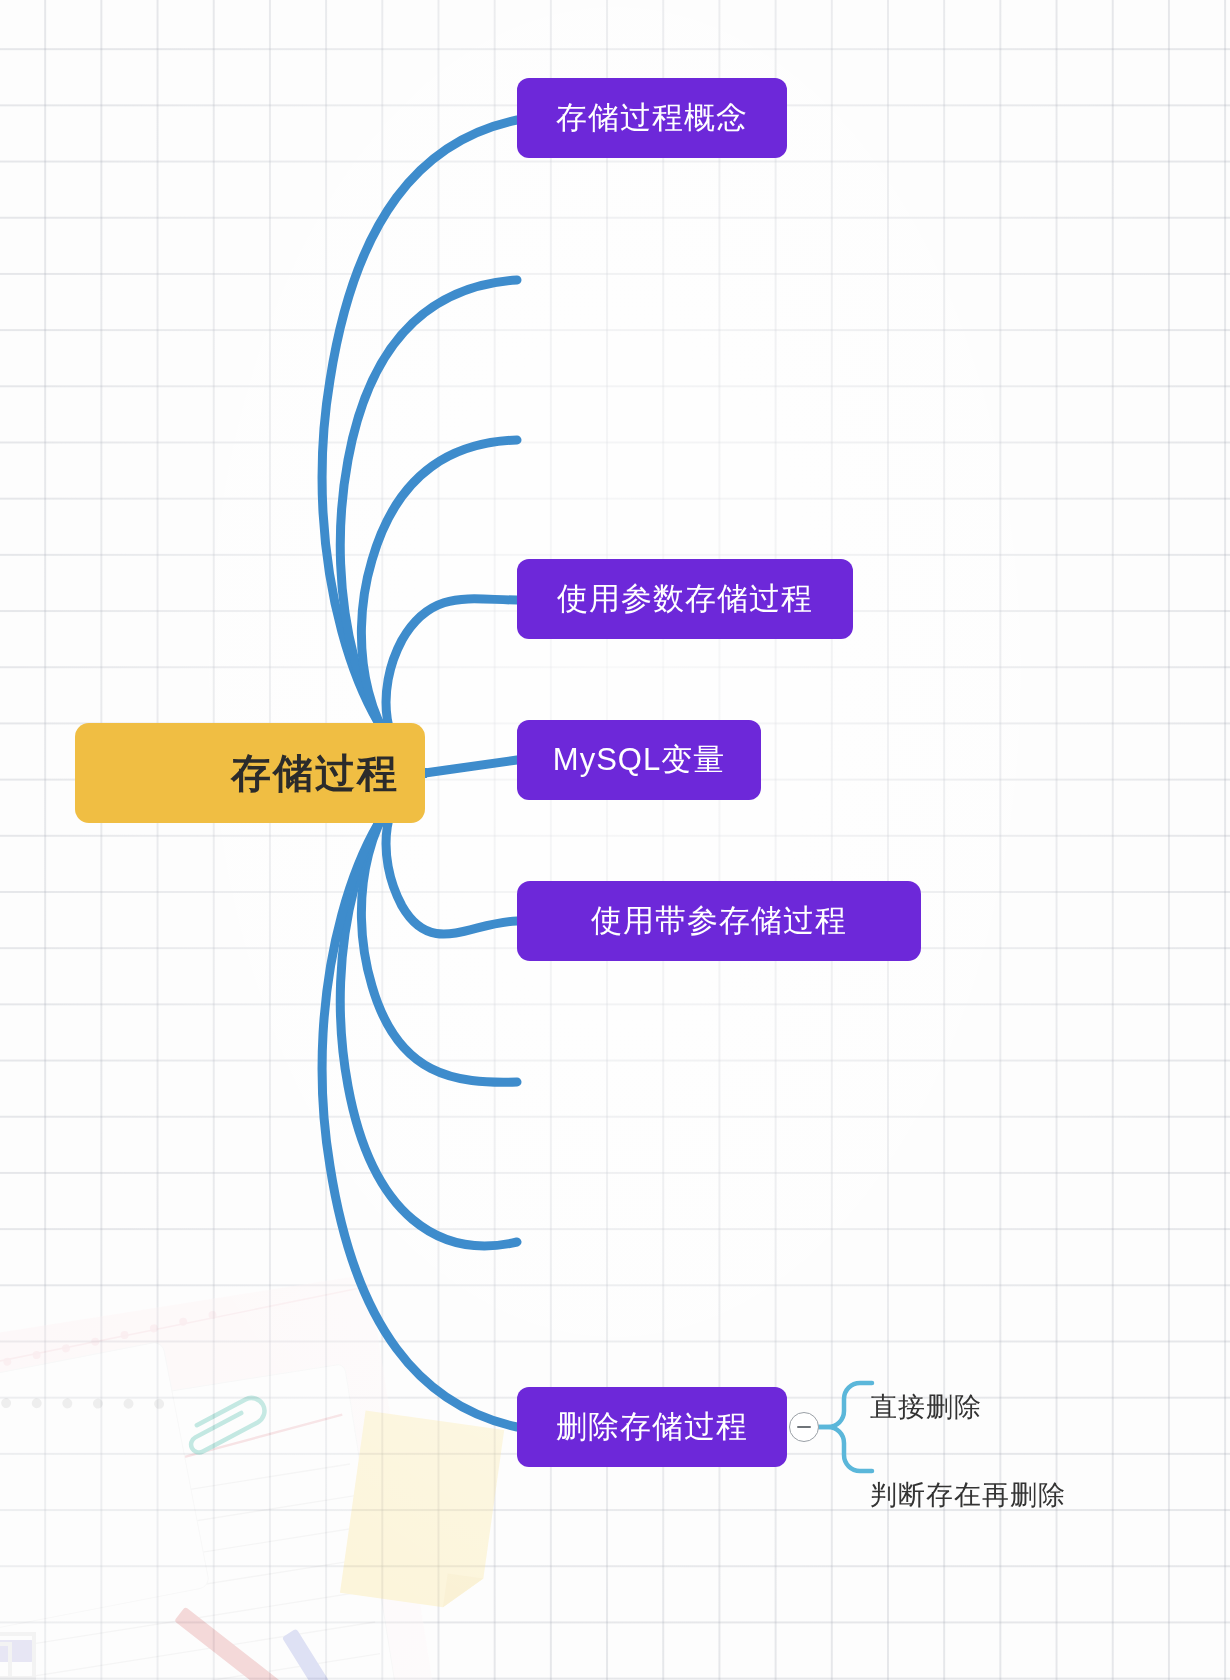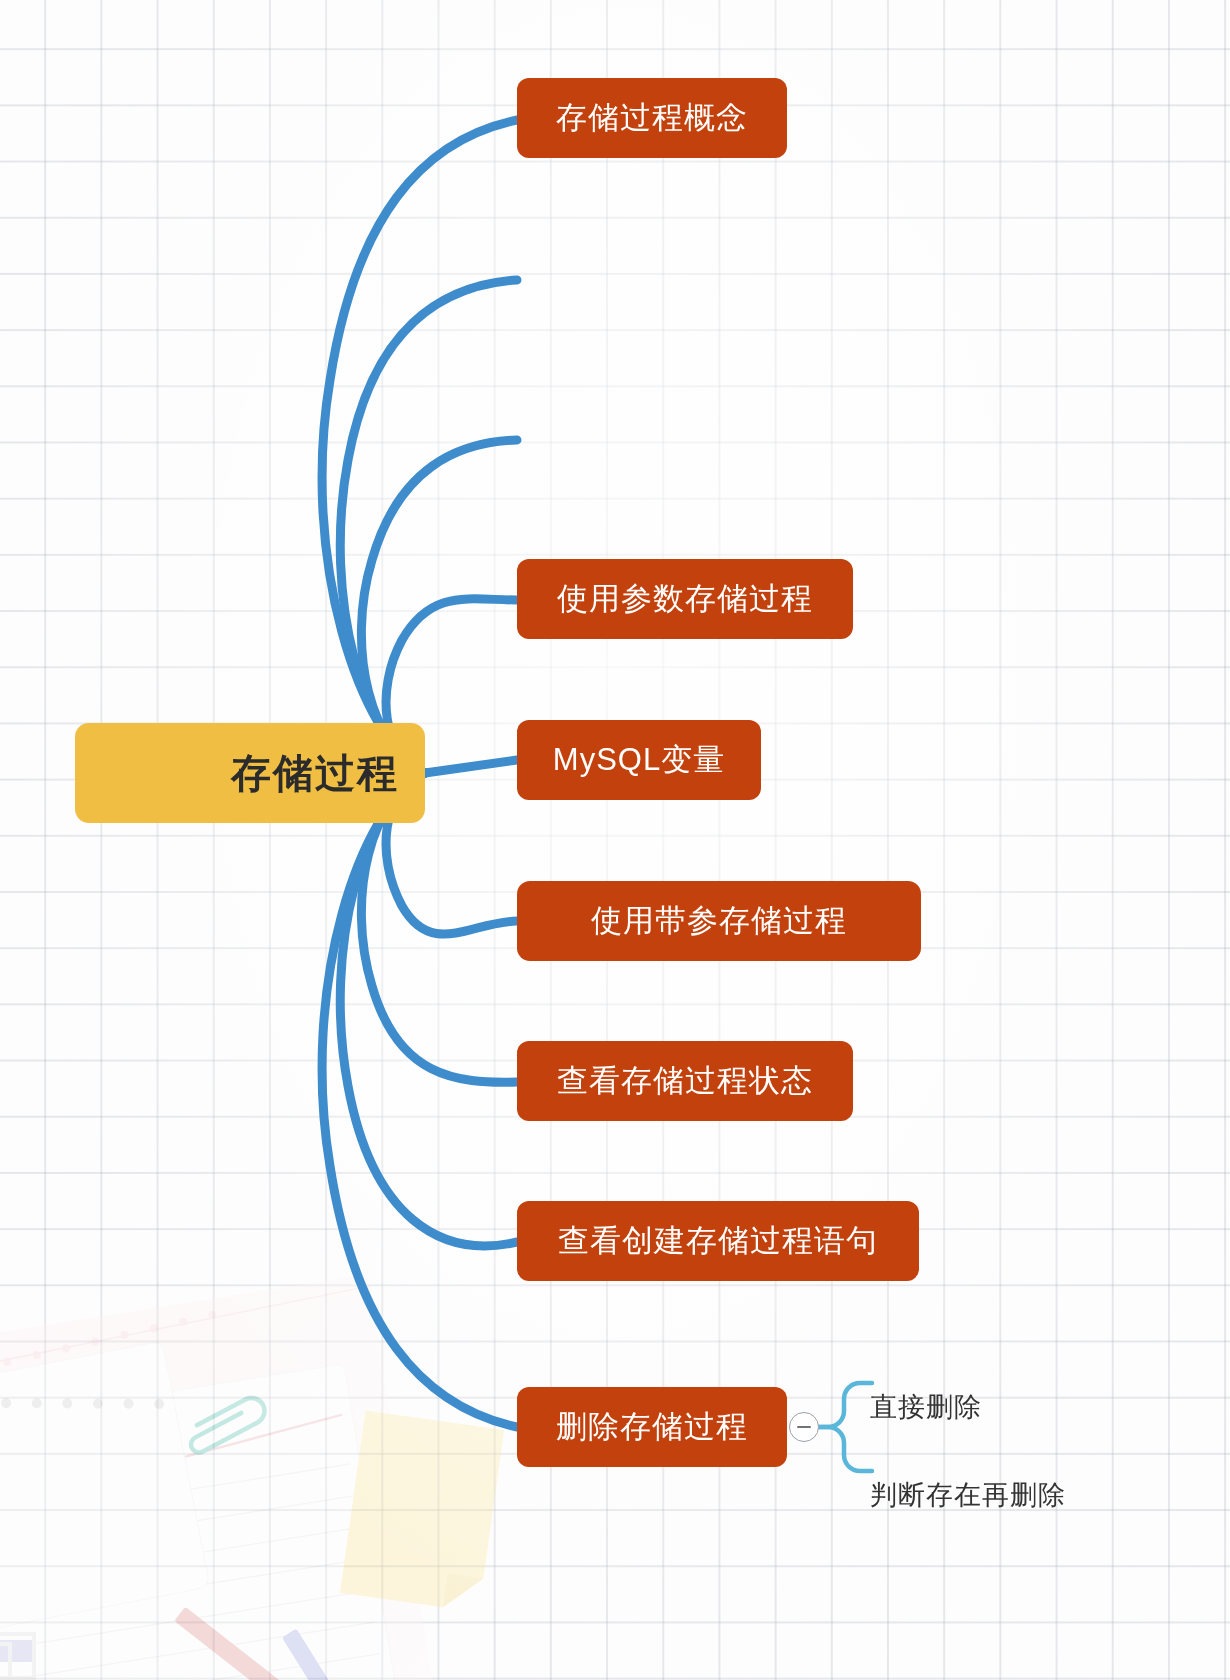--- a/index.html
+++ b/index.html
@@ -38,21 +38,21 @@
   .node{
     position:absolute;display:flex;align-items:center;justify-content:center;
     box-sizing:border-box;white-space:nowrap;
   }
   .root-node{
     background:#F0BE43;border-radius:14px;
     color:#2b2b2b;font-weight:bold;font-size:40px;letter-spacing:2px;
     padding:0 26px;
   }
   .branch-node{
-    background:#c2410c;border-radius:12px;
+    background:#6d28d9;border-radius:12px;
     color:#ffffff;font-size:31px;letter-spacing:1px;
     padding:0 24px;
   }
   .leaf-node{
     color:#333333;font-size:27px;letter-spacing:1px;
     background:transparent;
     margin-top:24px;
   }
   .toggle{
     position:absolute;width:30px;height:30px;border-radius:50%;
@@ -192,27 +192,21 @@
   </div>
 
   <div class="node branch-node" style="left:517px;top:720px;width:244px;height:80px;">
     <span>MySQL变量</span>
   </div>
 
   <div class="node branch-node" style="left:517px;top:881px;width:404px;height:80px;border-radius:13px;">
     <span>使用带参存储过程</span>
   </div>
 
-  <div class="node branch-node" style="left:517px;top:1041px;width:336px;height:80px;">
-    <span>查看存储过程状态</span>
-  </div>
-
-  <div class="node branch-node" style="left:517px;top:1201px;width:402px;height:80px;">
-    <span>查看创建存储过程语句</span>
-  </div>
+
 
   <div class="node branch-node" style="left:517px;top:1387px;width:270px;height:80px;">
     <span>删除存储过程</span>
   </div>
 
   <div class="toggle" style="left:789px;top:1412px;">
     <span class="bar"></span>
   </div>
 
   <div class="node leaf-node" style="left:870px;top:1361px;width:140px;height:44px;justify-content:flex-start;">

